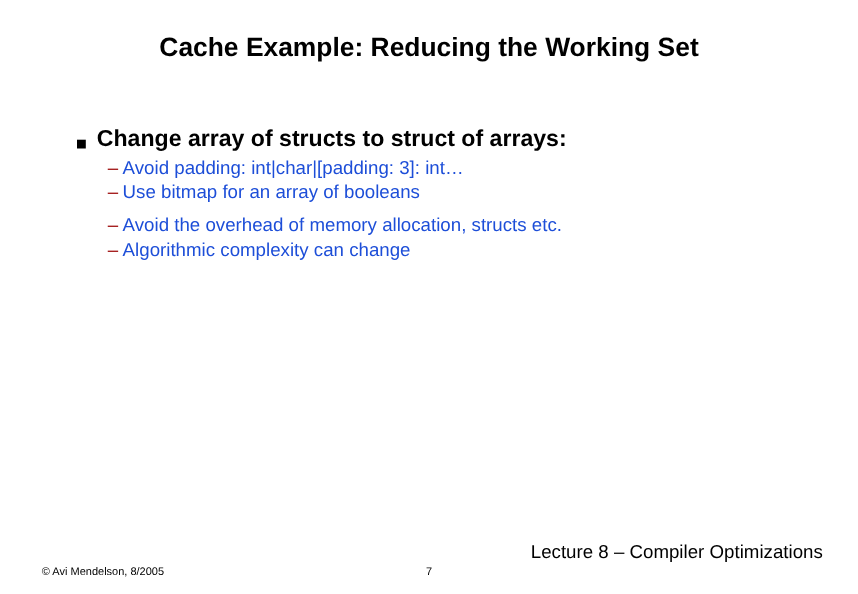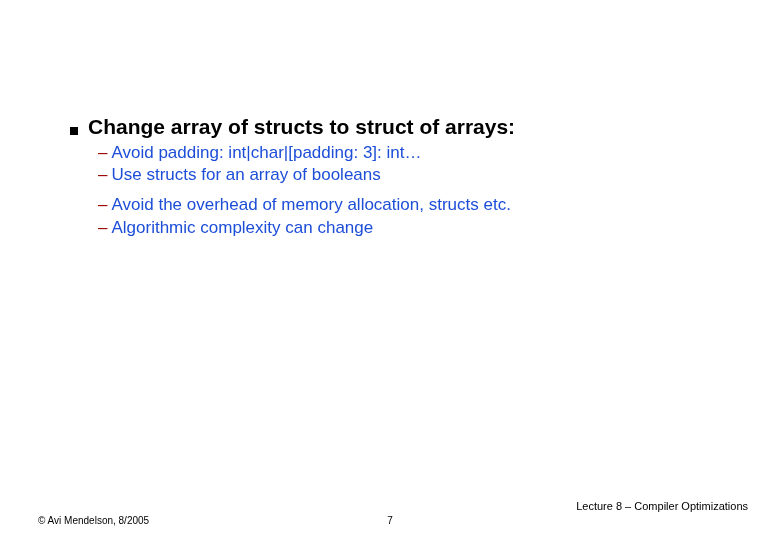--- a/index.html
+++ b/index.html
@@ -88,44 +88,45 @@
     right: 0;
     bottom: 14px;
     text-align: center;
     font-size: 10px;
     color: #000000;
   }
   .footer-right {
     position: absolute;
     right: 32px;
     bottom: 28px;
-    font-size: 11px;
+    font-size: 17px;
     color: #000000;
   }
 </style>
 </head>
 <body>
 
 <div class="slide">
 
+  <div class="title">Cache Example: Reducing the Working Set</div>
 
   <div class="content">
 
     <div class="bullet-row">
       <div class="bullet-dot"></div>
       <div class="bullet-text">Change array of structs to struct of arrays:</div>
     </div>
     <div class="sub-list">
       <div class="sub-row">
         <span class="sub-dash">–</span>
         <span class="sub-text">Avoid padding: int|char|[padding: 3]: int…</span>
       </div>
       <div class="sub-row">
         <span class="sub-dash">–</span>
-        <span class="sub-text">Use structs for an array of booleans</span>
+        <span class="sub-text">Use bitmap for an array of booleans</span>
       </div>
     </div>
 
     <div class="sub-list">
       <div class="sub-row">
         <span class="sub-dash">–</span>
         <span class="sub-text">Avoid the overhead of memory allocation, structs etc.</span>
       </div>
       <div class="sub-row">
         <span class="sub-dash">–</span>

